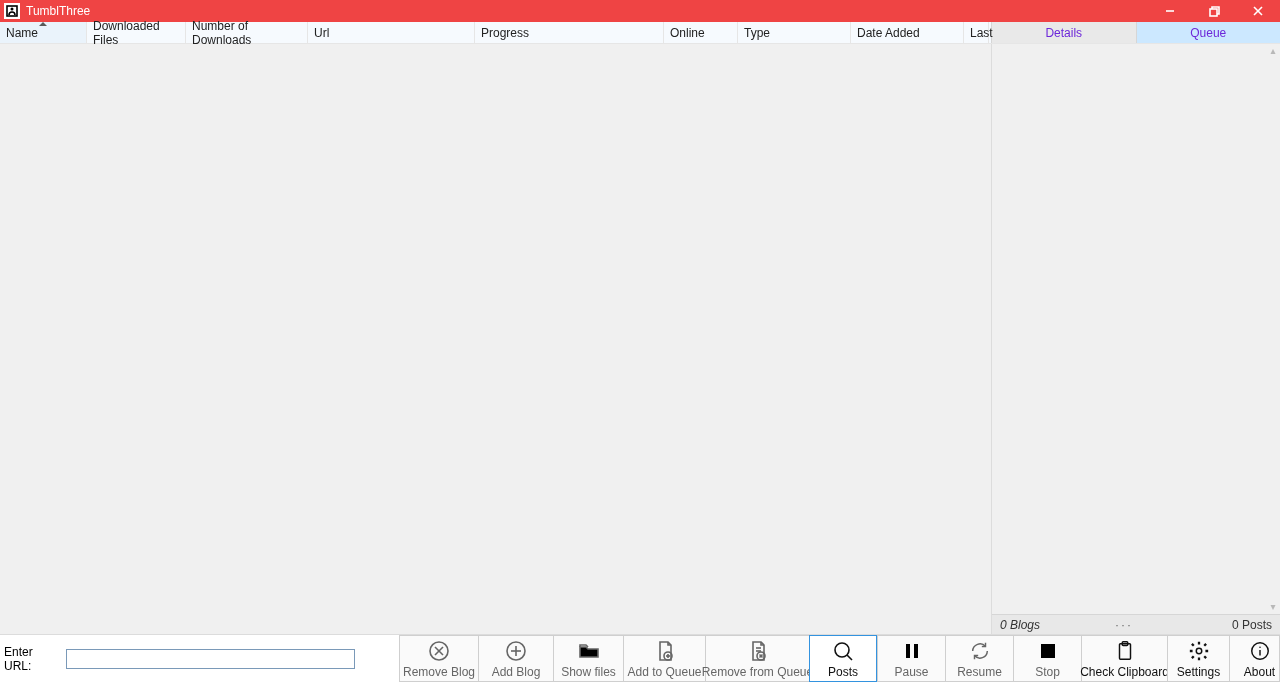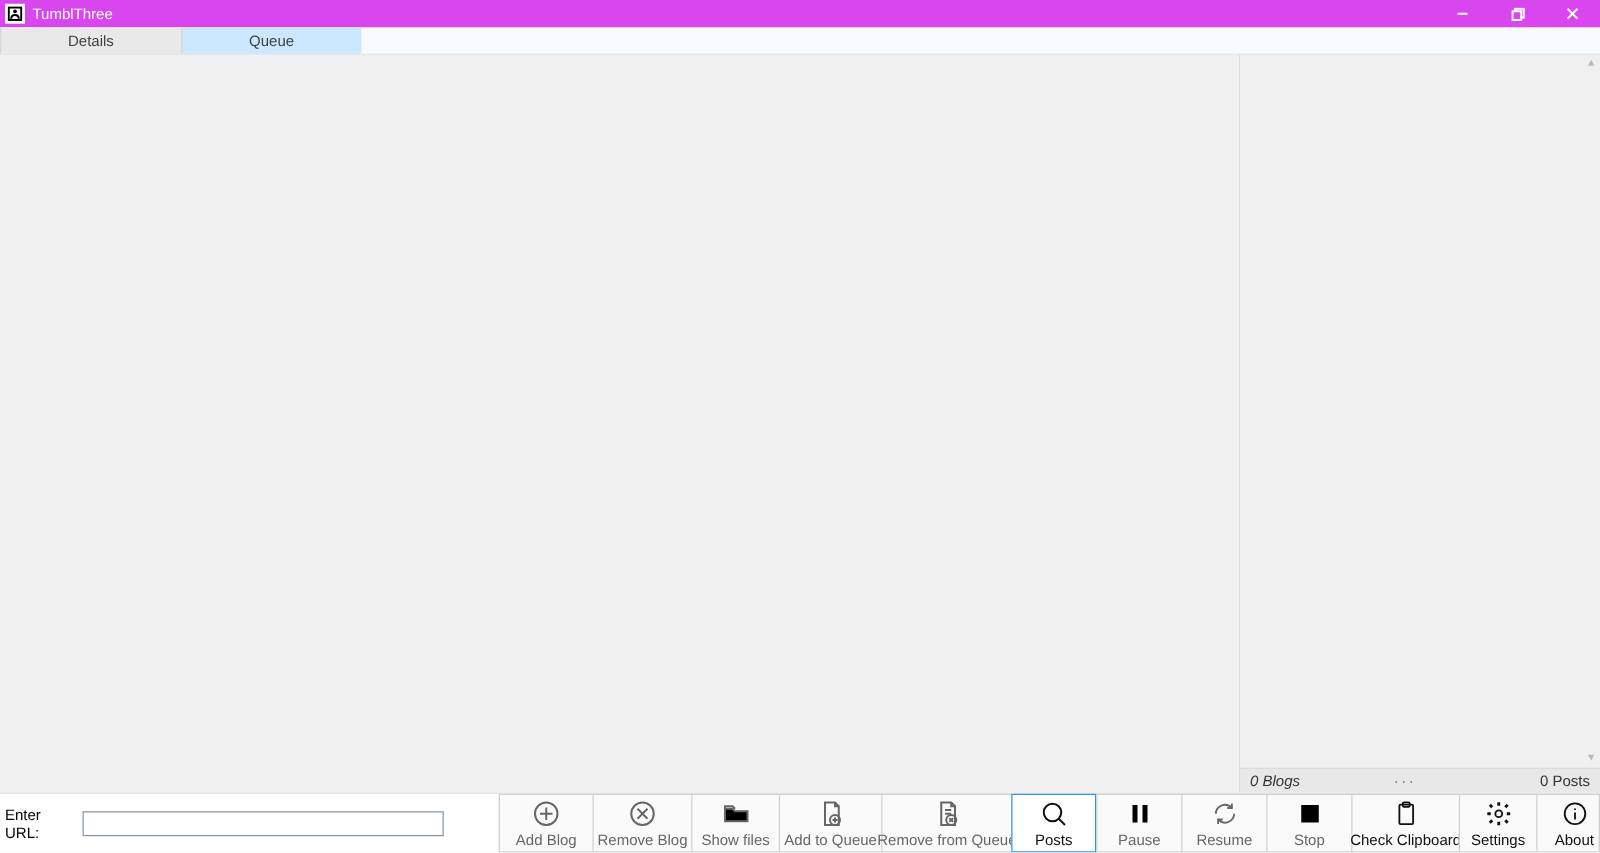--- a/index.html
+++ b/index.html
@@ -1,33 +1,33 @@
 <!DOCTYPE html>
 <html><head>
 <meta charset="utf-8">
 <style>
   * { box-sizing: border-box; margin: 0; padding: 0; }
   body { font-family: "Segoe UI", Tahoma, sans-serif; font-size: 12px; width: 1280px; height: 682px; overflow: hidden; background: #fff; color: #000; }
   
   
-  .titlebar { height: 22px; background: #d946ef; color: #fff; display: flex; align-items: center; }
+  .titlebar { height: 22px; background: #ef4444; color: #fff; display: flex; align-items: center; }
   .titlebar-icon { width: 16px; height: 16px; margin: 0 4px; background: #fff; display: flex; align-items: center; justify-content: center; }
   .titlebar-title { flex: 0 0 auto; padding-left: 2px; font-size: 12px; }
   .titlebar-spacer { flex: 1; }
   .win-btn { width: 44px; height: 22px; display: flex; align-items: center; justify-content: center; color: #fff; }
   .win-btn svg { display: block; }
 
   
   .header-row { display: flex; height: 22px; background: #f6fafe; border-bottom: 1px solid #e6e6e6; }
   .columns { display: flex; flex: 1; }
   .col { padding: 0 6px; display: flex; align-items: center; border-right: 1px solid #e6e6e6; background: #f6fafe; position: relative; font-size: 12px; color: #222; }
   .col.sorted { background: #eaf3fb; }
   .sort-arrow { position: absolute; top: 0; left: 50%; transform: translateX(-50%); width: 0; height: 0; border-left: 4px solid transparent; border-right: 4px solid transparent; border-bottom: 4px solid #5a5a5a; }
   .tabs { display: flex; width: 289px; }
-  .tab { flex: 1; display: flex; align-items: center; justify-content: center; border-left: 1px solid #d6d6d6; background: #e9e9e9; color: #404040; font-size: 12px; }
+  .tab { flex: 1; display: flex; align-items: center; justify-content: center; border-left: 1px solid #d6d6d6; background: #e9e9e9; color: #6d28d9; font-size: 12px; }
   .tab.active { background: #cce8ff; }
 
   
   .content-row { display: flex; height: 590px; }
   .main-area { flex: 1; background: #f0f0f0; position: relative; }
   .side-area { width: 289px; display: flex; flex-direction: column; border-left: 1px solid #dcdcdc; }
   .side-body { flex: 1; background: #f0f0f0; position: relative; }
   .side-scroll-up, .side-scroll-down { position: absolute; right: 2px; width: 10px; height: 10px; color: #b8b8b8; font-size: 10px; text-align: center; line-height: 10px; }
   .side-scroll-up { top: 2px; }
   .side-scroll-down { bottom: 2px; }
@@ -92,20 +92,31 @@
   </div>
   <div class="win-btn">
     <svg width="10" height="10" viewBox="0 0 10 10">
         <line x1="1" y1="1" x2="9" y2="9" stroke="#fff"></line>
         <line x1="9" y1="1" x2="1" y2="9" stroke="#fff"></line>
       </svg>
   </div>
 </div>
 
 <div class="header-row">
+  <div class="columns" id="columns">
+      <div class="col sorted" style="width: 87px;">Name<span class="sort-arrow"></span></div>
+      <div class="col" style="width: 99px;">Downloaded Files</div>
+      <div class="col" style="width: 122px;">Number of Downloads</div>
+      <div class="col" style="width: 167px;">Url</div>
+      <div class="col" style="width: 189px;">Progress</div>
+      <div class="col" style="width: 74px;">Online</div>
+      <div class="col" style="width: 113px;">Type</div>
+      <div class="col" style="width: 113px;">Date Added</div>
+      <div class="col" style="width: 25px;">Last</div>
+    </div>
   <div class="tabs">
     <div class="tab">Details</div>
     <div class="tab active">Queue</div>
   </div>
 </div>
 
 <div class="content-row">
   <div class="main-area"></div>
   <div class="side-area">
     <div class="side-body">
@@ -120,40 +131,40 @@
   </div>
 </div>
 
 <div class="bottombar">
   <div class="url-area">
     <span class="url-label">Enter URL:</span>
     <input class="url-input" type="text" value="" style="">
   </div>
   <div class="toolbar">
 
+    <div class="tbtn w-remove">
+      <div class="icon">
+        <svg width="24" height="24" viewBox="0 0 24 24" stroke="#000">
+            <circle cx="12" cy="12" r="9"></circle>
+            <line x1="8" y1="8" x2="16" y2="16"></line>
+            <line x1="16" y1="8" x2="8" y2="16"></line>
+          </svg>
+      </div>
+      <span class="lbl">Remove Blog</span>
+    </div>
+
     <div class="tbtn w-add">
       <div class="icon">
         <svg width="24" height="24" viewBox="0 0 24 24" stroke="#000">
             <circle cx="12" cy="12" r="9"></circle>
             <line x1="12" y1="7" x2="12" y2="17"></line>
             <line x1="7" y1="12" x2="17" y2="12"></line>
           </svg>
       </div>
       <span class="lbl">Add Blog</span>
-    </div>
-
-    <div class="tbtn w-remove">
-      <div class="icon">
-        <svg width="24" height="24" viewBox="0 0 24 24" stroke="#000">
-            <circle cx="12" cy="12" r="9"></circle>
-            <line x1="8" y1="8" x2="16" y2="16"></line>
-            <line x1="16" y1="8" x2="8" y2="16"></line>
-          </svg>
-      </div>
-      <span class="lbl">Remove Blog</span>
     </div>
 
     <div class="tbtn w-show">
       <div class="icon">
         <svg width="24" height="24" viewBox="0 0 24 24" stroke="#000">
             <path d="M3 8h6l2 2h10v8H3z" fill="#000"></path>
             <path d="M3 8V6h6l2 2" fill="none"></path>
           </svg>
       </div>
       <span class="lbl">Show files</span>

